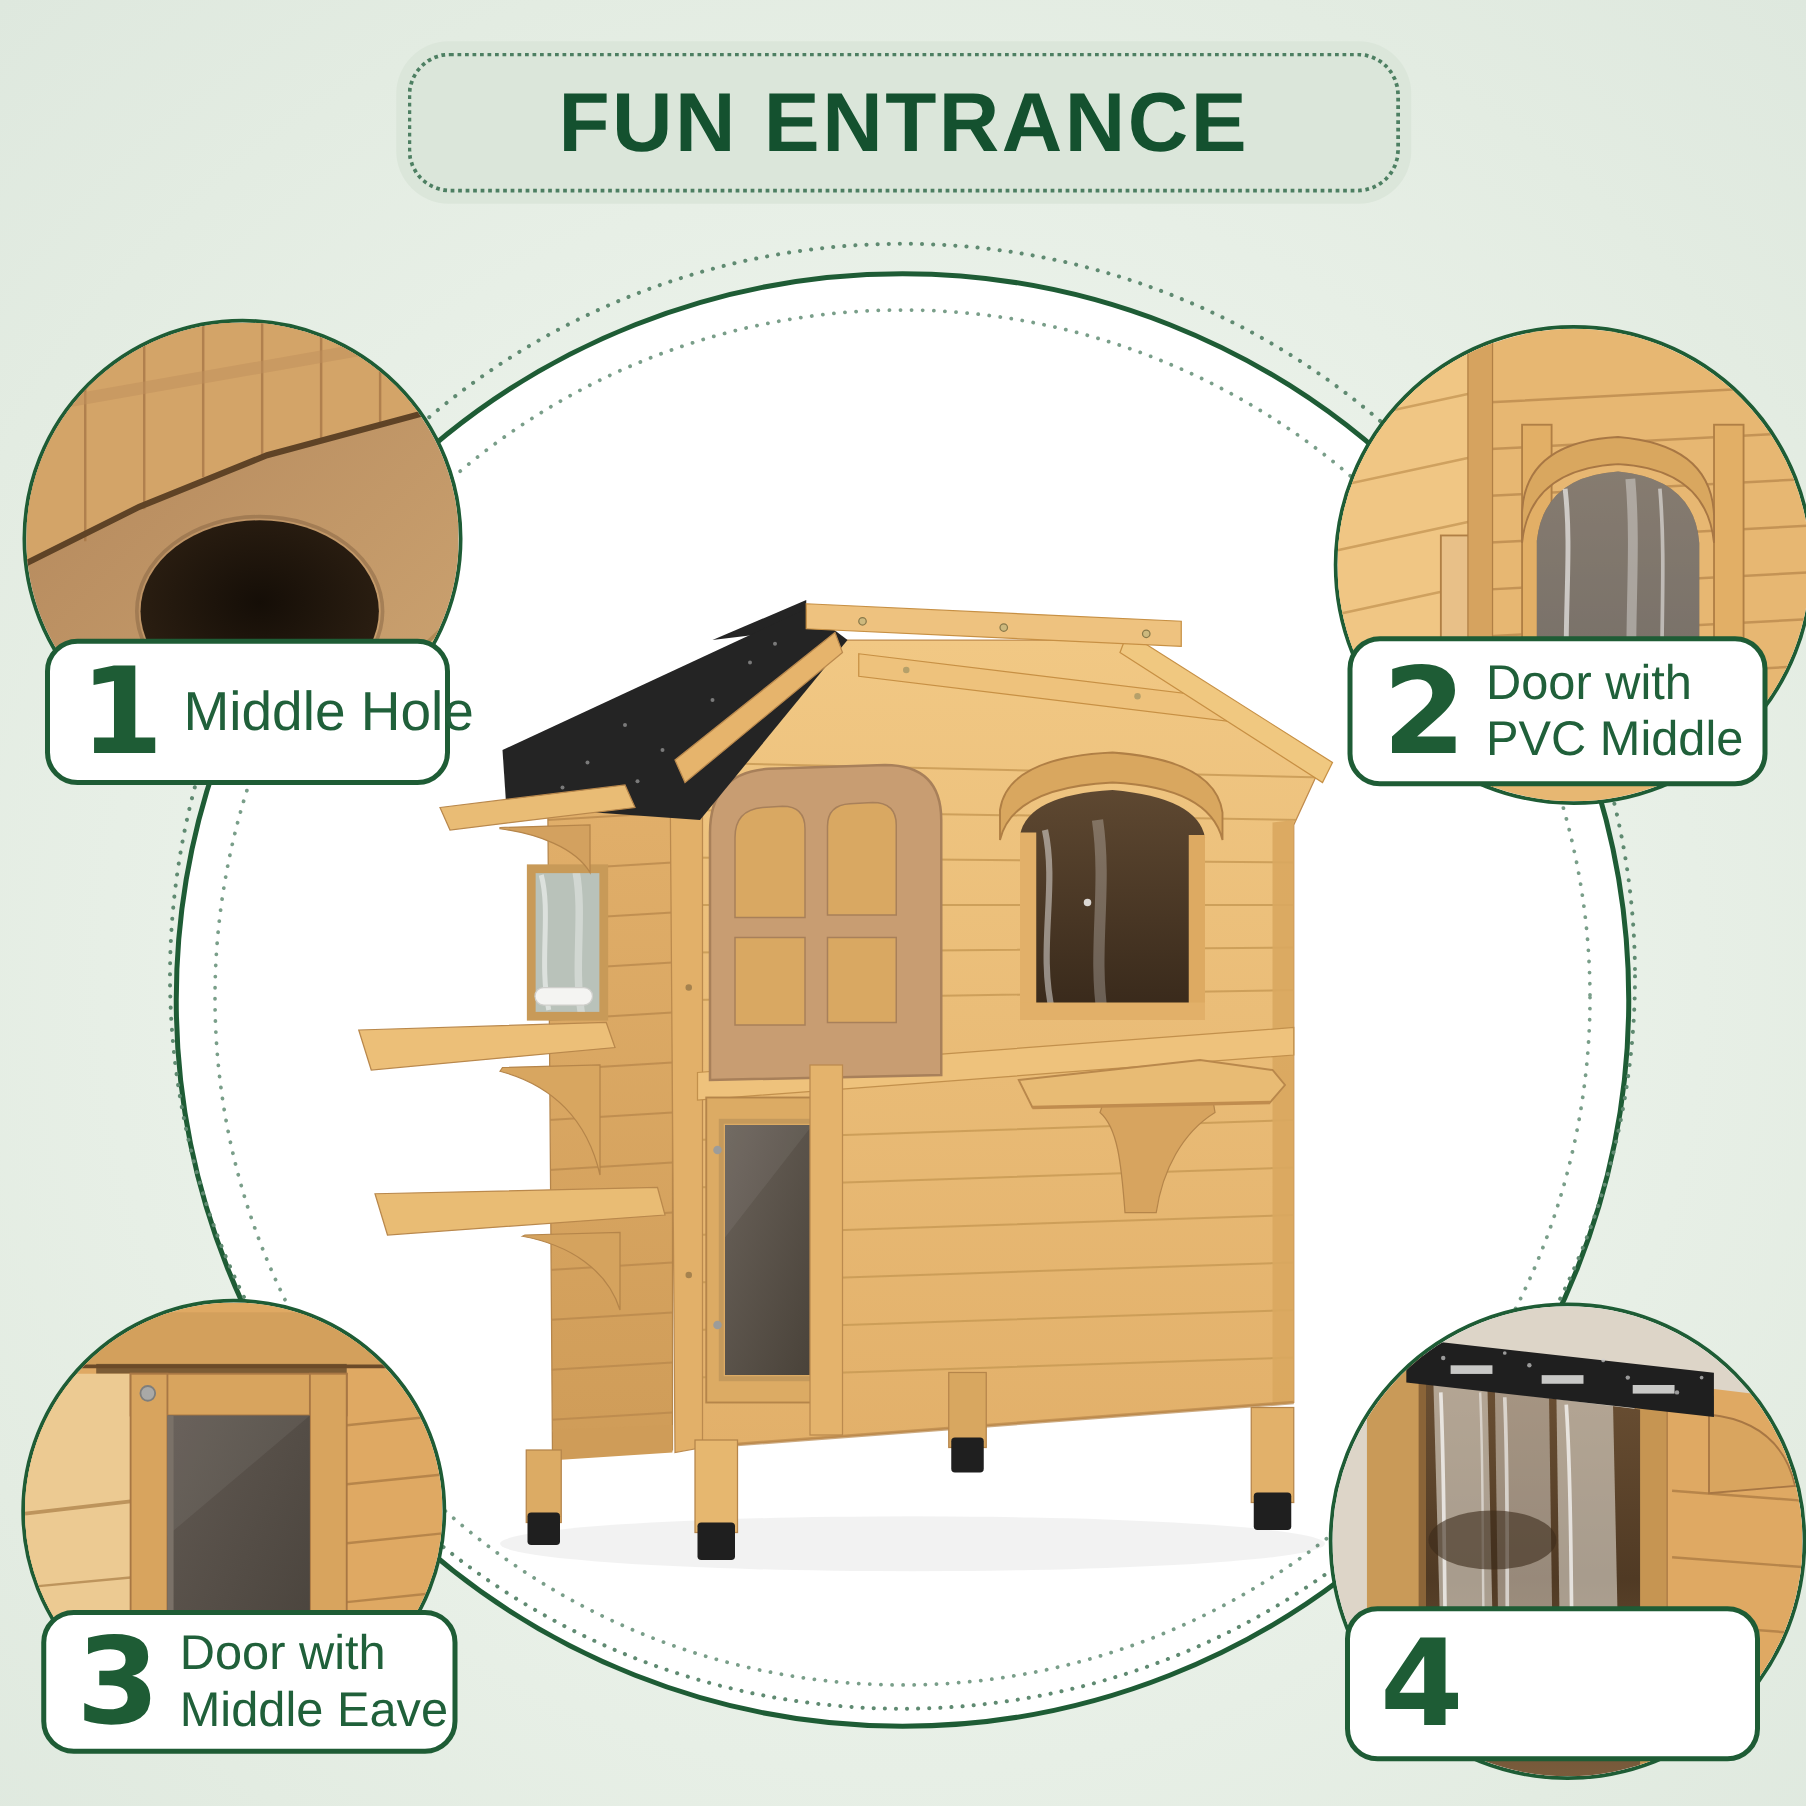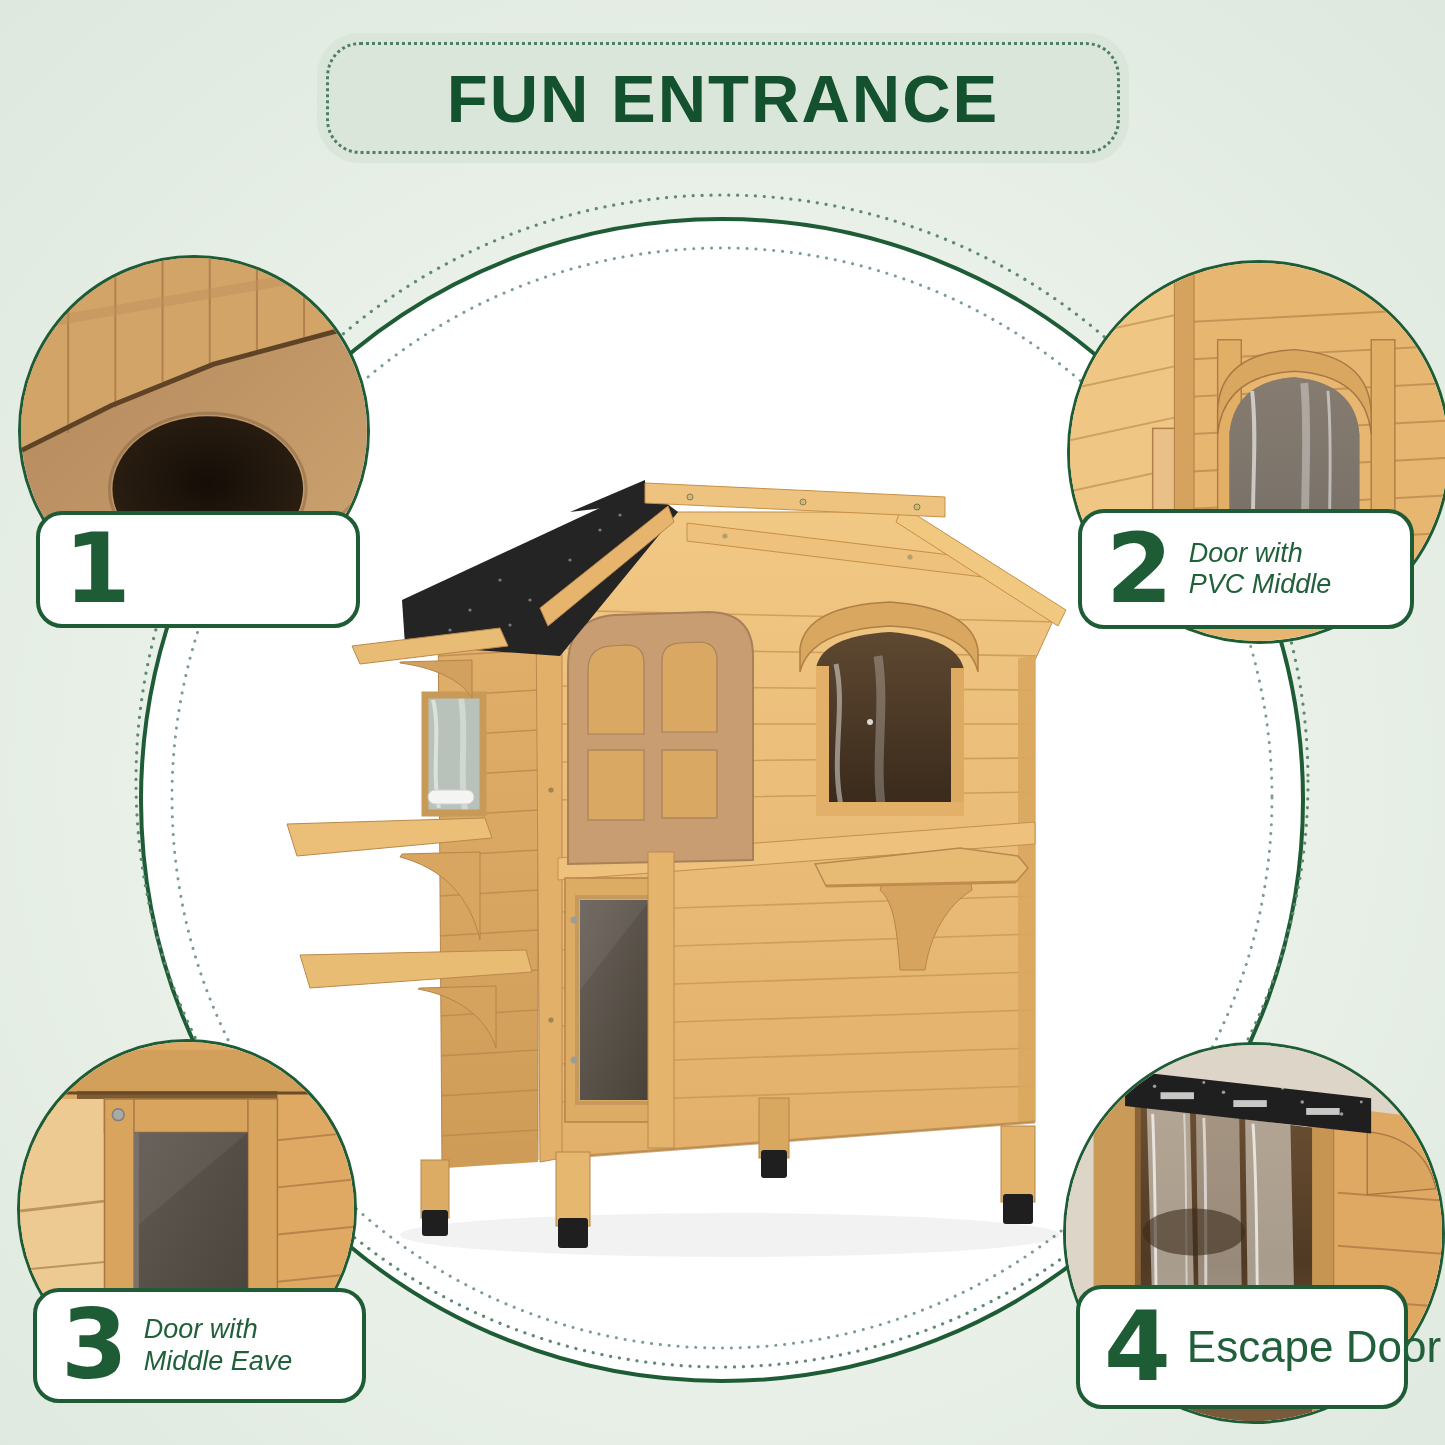--- a/index.html
+++ b/index.html
@@ -47,21 +47,21 @@
   .fl-3{left:33px;top:1288px;width:333px;height:115px;}
   .fl-4{left:1076px;top:1285px;width:332px;height:124px;}
   .feature-number{
     font-family:"DejaVu Sans", sans-serif;font-weight:bold;font-size:96px;line-height:0.92;
     color:#1e5c35;margin-right:16px;flex:0 0 auto;
   }
   .feature-text{
     display:flex;flex-direction:column;justify-content:center;color:#20603a;
     font-size:44px;line-height:1.16;white-space:nowrap;
   }
-  .fl-2 .feature-text,.fl-3 .feature-text{font-size:27px;font-style:italic;}
+  .fl-2 .feature-text,.fl-3 .feature-text{font-size:39px;}
   .feature-text .line:empty{display:none;}
 </style>
 </head>
 <body>
 
 <div class="page">
 
   <div class="main-circle"></div>
 
   <svg class="rings" width="1445" height="1445" viewBox="0 0 1445 1445">
@@ -327,35 +327,35 @@
           <circle cx="300" cy="58" r="1.5"></circle>
       </g>
       <rect x="96" y="48" width="34" height="7" fill="#c8c8c6"></rect>
       <rect x="170" y="56" width="34" height="7" fill="#c8c8c6"></rect>
       <rect x="244" y="64" width="34" height="7" fill="#c8c8c6"></rect>
     </svg>
   </div>
 
   <div class="feature-label fl-1">
     <span class="feature-number">1</span>
+    <span class="feature-text">
+      <span class="line">Middle Hole</span>
+    </span>
   </div>
   <div class="feature-label fl-2">
     <span class="feature-number">2</span>
     <span class="feature-text">
       <span class="line">Door with</span>
         <span class="line">PVC Middle</span>
     </span>
   </div>
   <div class="feature-label fl-3">
     <span class="feature-number">3</span>
     <span class="feature-text">
       <span class="line">Door with</span>
         <span class="line">Middle Eave</span>
     </span>
   </div>
   <div class="feature-label fl-4">
     <span class="feature-number">4</span>
-    <span class="feature-text">
-      <span class="line">Escape Door</span>
-    </span>
   </div>
 
 </div>
 
 </body></html>

